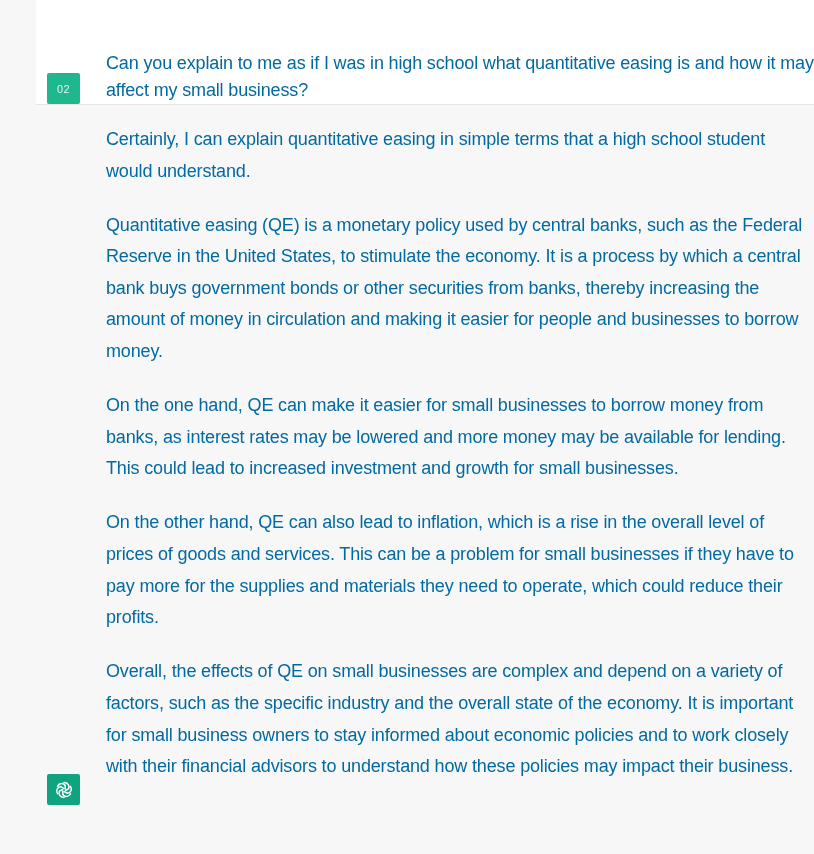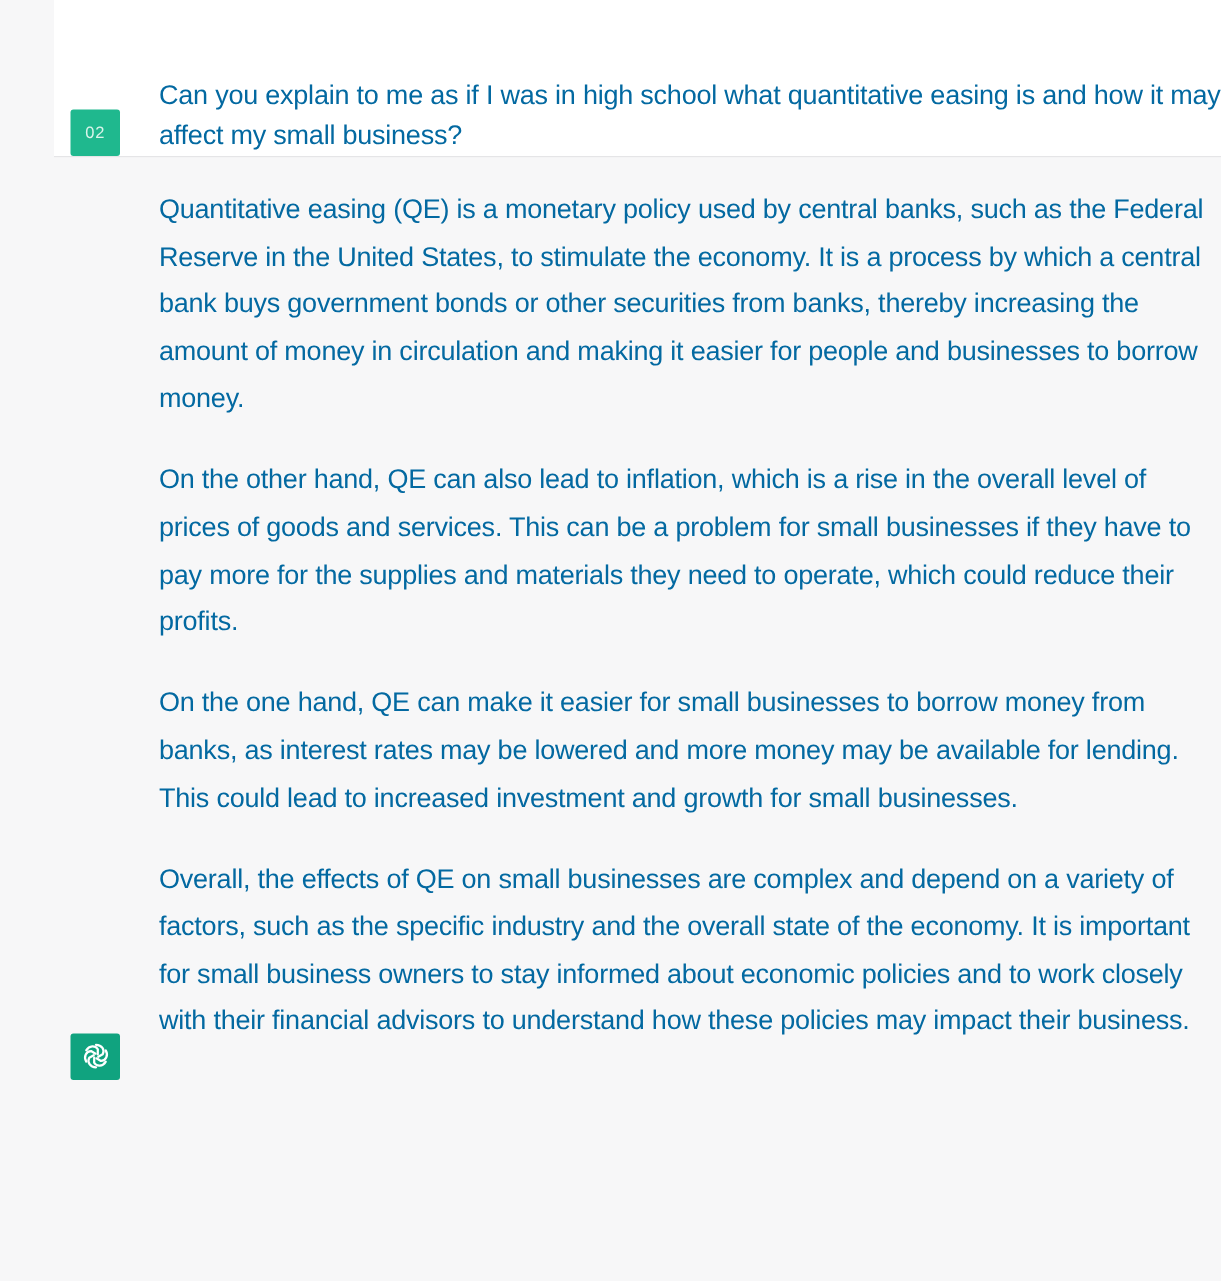--- a/index.html
+++ b/index.html
@@ -90,18 +90,19 @@
         <path d="M0 -7.5 C4 -7.5 6 -4 4.5 -1.2 L1.5 0.5"></path>
         <path d="M0 -7.5 C4 -7.5 6 -4 4.5 -1.2 L1.5 0.5" transform="rotate(60)"></path>
         <path d="M0 -7.5 C4 -7.5 6 -4 4.5 -1.2 L1.5 0.5" transform="rotate(120)"></path>
         <path d="M0 -7.5 C4 -7.5 6 -4 4.5 -1.2 L1.5 0.5" transform="rotate(180)"></path>
         <path d="M0 -7.5 C4 -7.5 6 -4 4.5 -1.2 L1.5 0.5" transform="rotate(240)"></path>
         <path d="M0 -7.5 C4 -7.5 6 -4 4.5 -1.2 L1.5 0.5" transform="rotate(300)"></path>
       </g>
     </svg>
   </div>
   <div class="text">
+    <p>Certainly, I can explain quantitative easing in simple terms that a high school student would understand.</p>
     <p>Quantitative easing (QE) is a monetary policy used by central banks, such as the Federal Reserve in the United States, to stimulate the economy. It is a process by which a central bank buys government bonds or other securities from banks, thereby increasing the amount of money in circulation and making it easier for people and businesses to borrow money.</p>
+    <p>On the one hand, QE can make it easier for small businesses to borrow money from banks, as interest rates may be lowered and more money may be available for lending. This could lead to increased investment and growth for small businesses.</p>
     <p>On the other hand, QE can also lead to inflation, which is a rise in the overall level of prices of goods and services. This can be a problem for small businesses if they have to pay more for the supplies and materials they need to operate, which could reduce their profits.</p>
-    <p>On the one hand, QE can make it easier for small businesses to borrow money from banks, as interest rates may be lowered and more money may be available for lending. This could lead to increased investment and growth for small businesses.</p>
     <p>Overall, the effects of QE on small businesses are complex and depend on a variety of factors, such as the specific industry and the overall state of the economy. It is important for small business owners to stay informed about economic policies and to work closely with their financial advisors to understand how these policies may impact their business.</p>
   </div>
 </div>
 
 </body></html>

